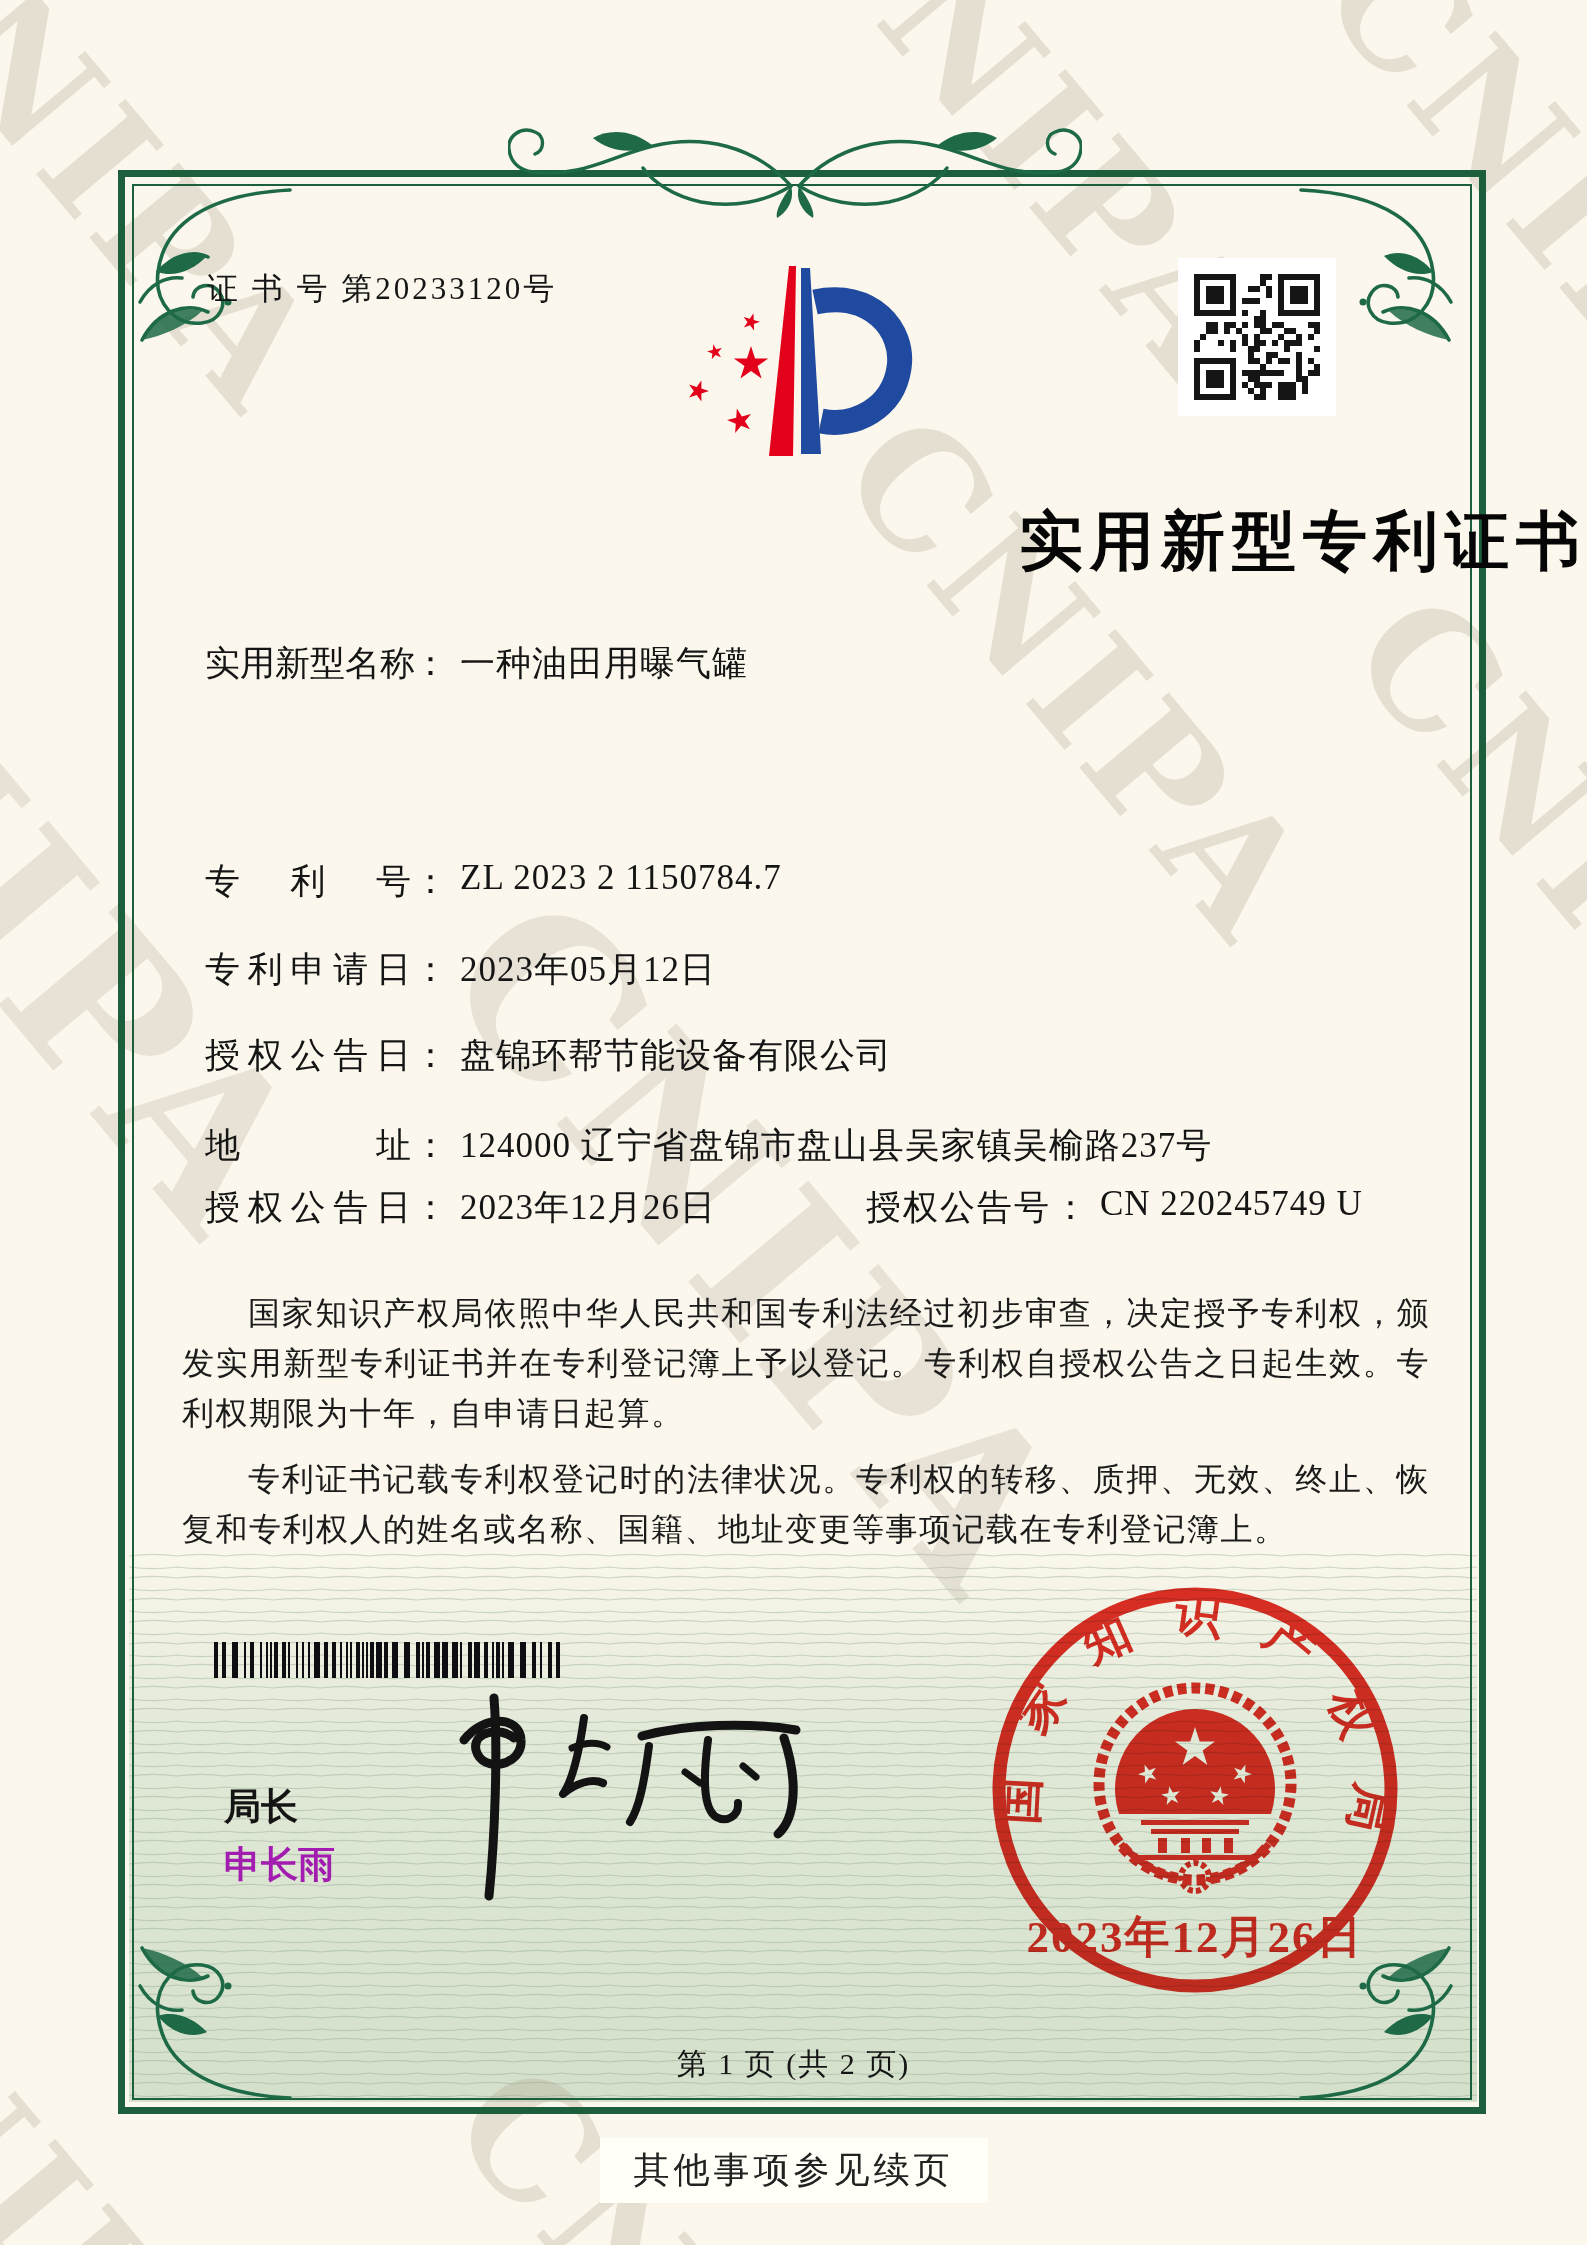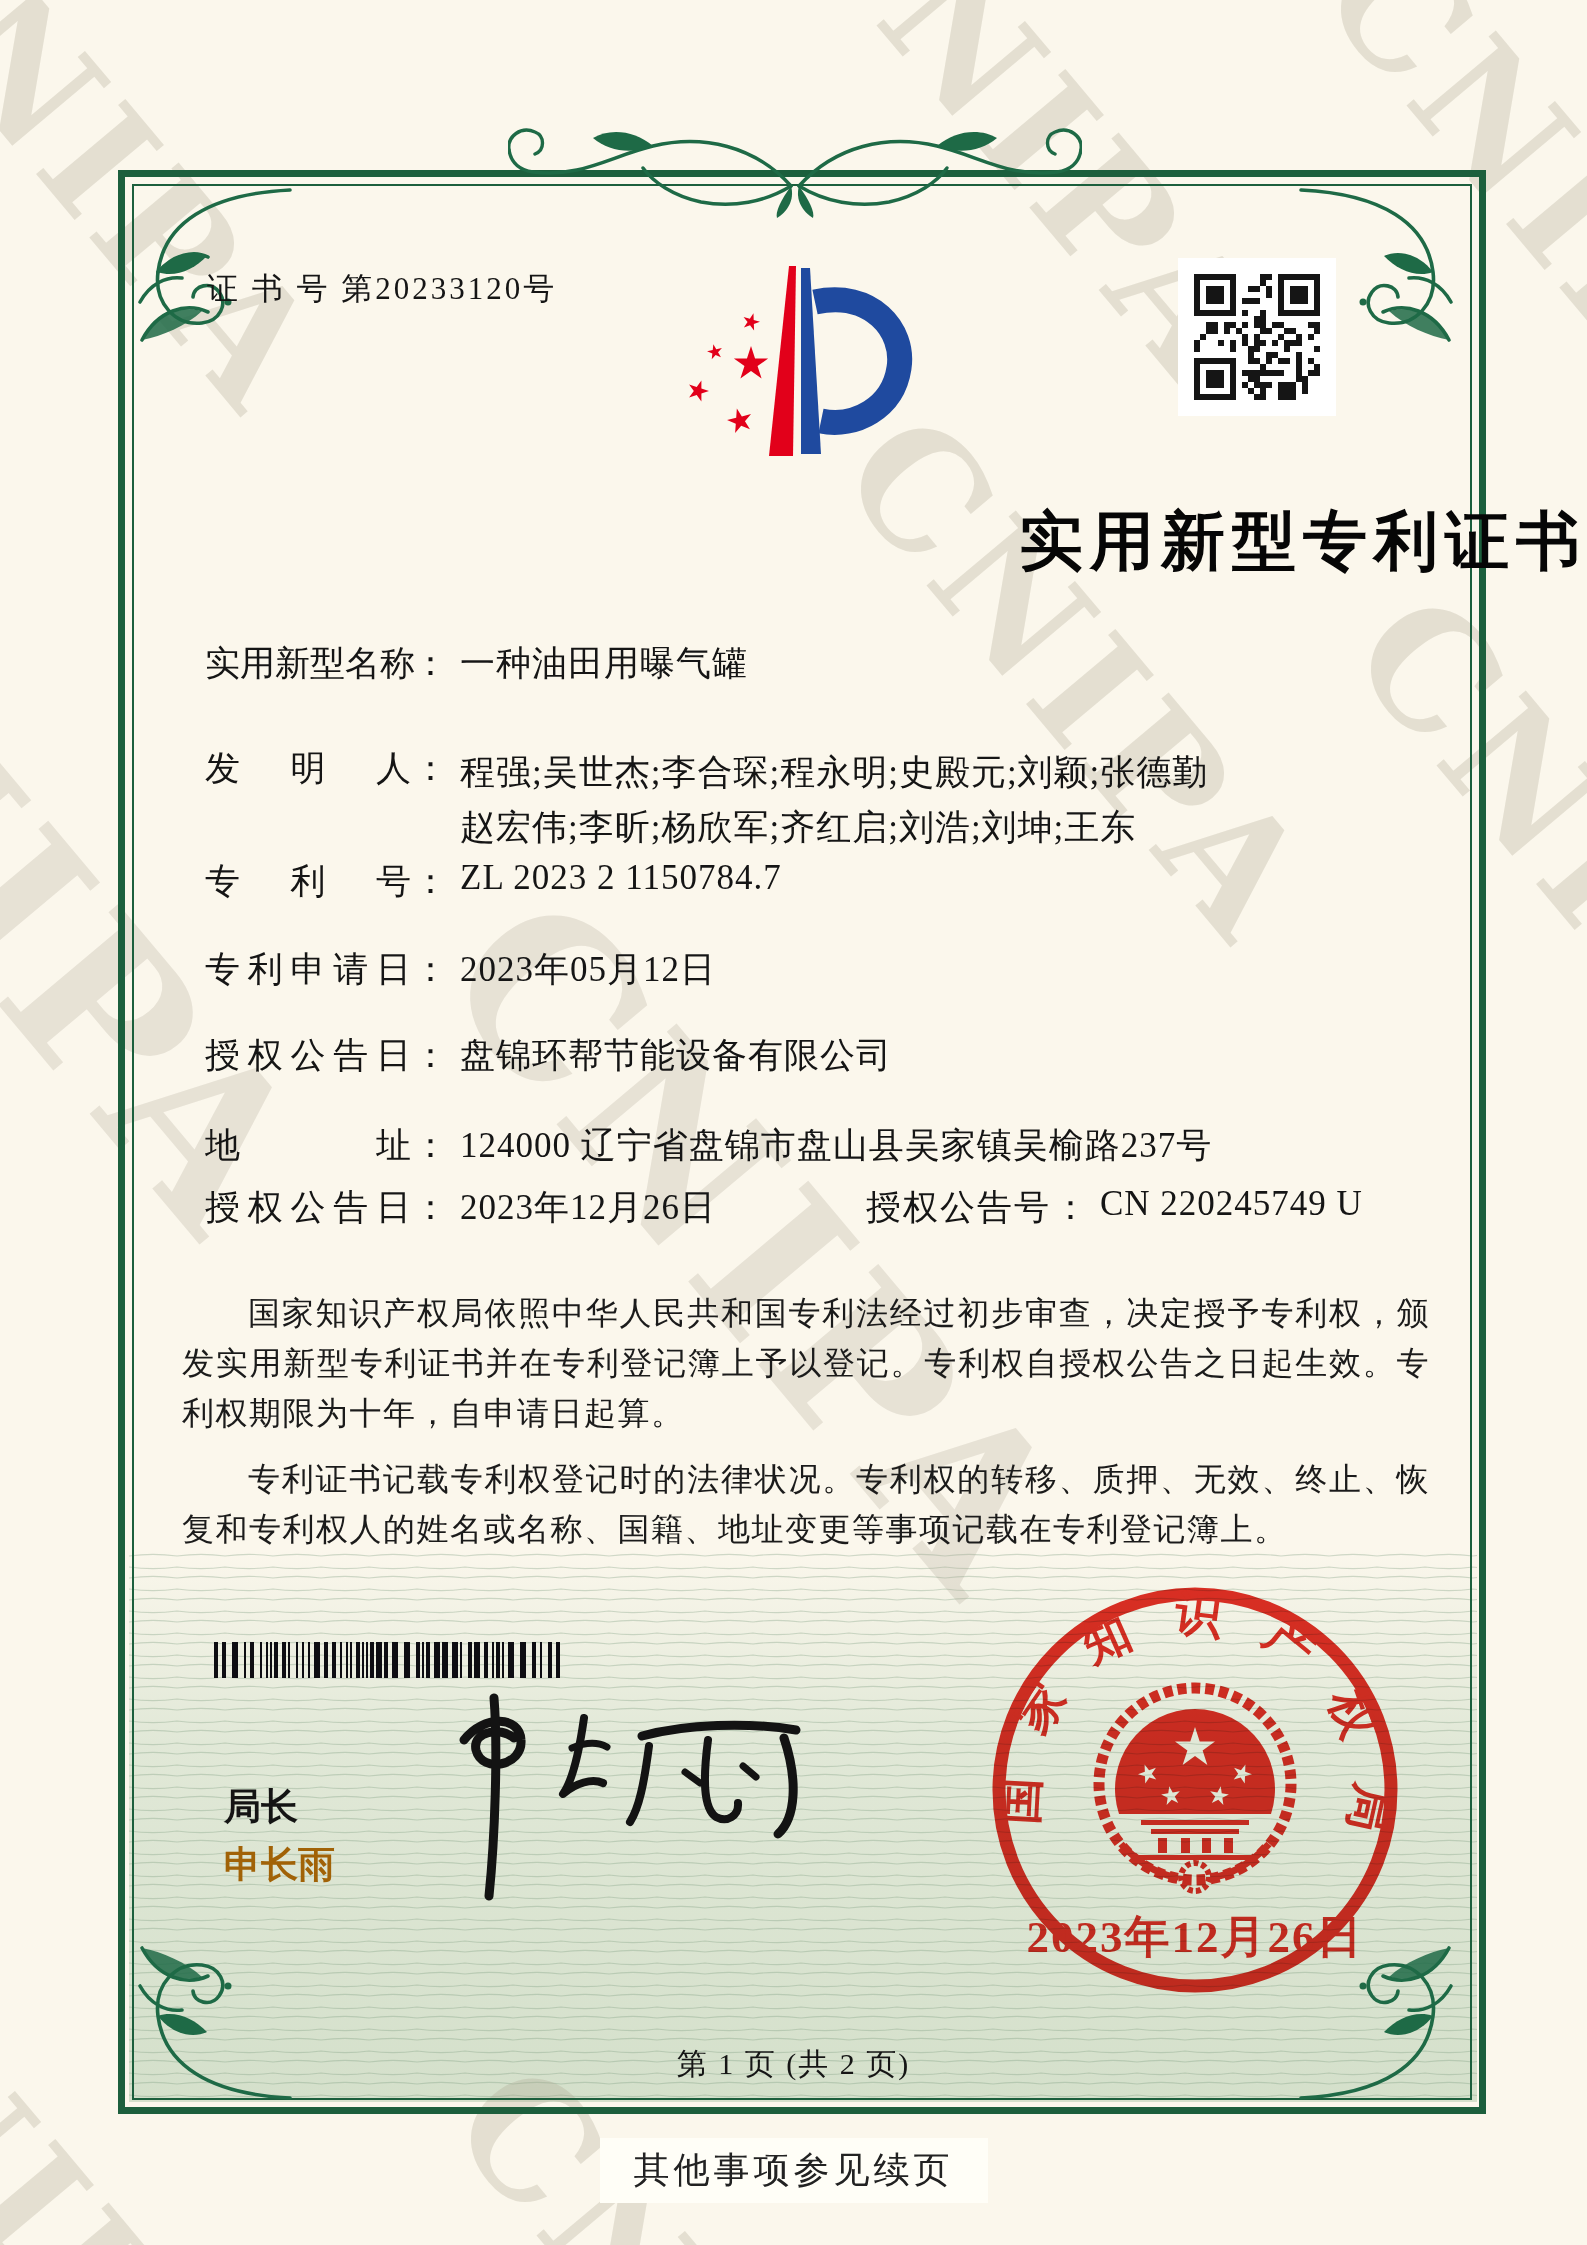--- a/index.html
+++ b/index.html
@@ -54,21 +54,21 @@
   .row-grant .flabel2{display:inline-block; letter-spacing:2px;}
   
   .body-text{
     position:absolute; z-index:4; left:182px; top:1288px; width:1248px;
     font-size:32px; line-height:50px; text-align:justify; letter-spacing:1.5px; color:#1b1b1b;
   }
   .body-text p{margin:0 0 16px 0; text-indent:66px;}
   
   .barcode{position:absolute; z-index:4; left:214px; top:1642px; width:356px; height:36px; overflow:hidden;}
   .sig-role{position:absolute; z-index:4; left:224px; top:1782px; font:700 37px "Liberation Sans","DejaVu Sans",sans-serif; color:#141414;}
-  .sig-name{position:absolute; z-index:4; left:224px; top:1840px; font:700 37px "Liberation Sans","DejaVu Sans",sans-serif; color:#a16207;}
+  .sig-name{position:absolute; z-index:4; left:224px; top:1840px; font:700 37px "Liberation Sans","DejaVu Sans",sans-serif; color:#a21caf;}
   .signature{position:absolute; z-index:5; left:386px; top:1686px; width:462px; height:232px;}
   .seal{position:absolute; z-index:5; left:985px; top:1582px; width:420px; height:420px; mix-blend-mode:multiply; opacity:.94;}
   .page-info{position:absolute; z-index:4; left:0; top:2044px; width:100%; text-align:center; font-size:30px; letter-spacing:2px;}
   .note-box{
     position:absolute; z-index:4; left:50%; top:2138px; transform:translateX(-50%);
     background:#fffef7; padding:8px 34px; font-size:36px; letter-spacing:4px; color:#222;
   }
 </style>
 </head>
 <body>
@@ -341,23 +341,20 @@
         <rect x="112" y="136" width="6" height="6" fill="#151515"></rect>
       </svg>
   </div>
 
   <div class="doc-title">实用新型专利证书</div>
 
   <div class="row" style="top:640px;">
     <span class="flabel">实用新型名称</span><span class="fcolon">：</span><span class="fvalue">一种油田用曝气罐</span>
   </div>
 
-  <div class="row" style="top:745px;">
-    <span class="flabel">发明人</span><span class="fcolon">：</span><span class="fvalue"><span class="vline" style="display:block;">程强;吴世杰;李合琛;程永明;史殿元;刘颖;张德勤</span><span class="vline" style="display:block;">赵宏伟;李昕;杨欣军;齐红启;刘浩;刘坤;王东</span></span>
-  </div>
 
   <div class="row" style="top:858px;">
     <span class="flabel">专利号</span><span class="fcolon">：</span><span class="fvalue">ZL 2023 2 1150784.7</span>
   </div>
 
   <div class="row" style="top:946px;">
     <span class="flabel">专利申请日</span><span class="fcolon">：</span><span class="fvalue">2023年05月12日</span>
   </div>
 
   <div class="row" style="top:1032px;">

